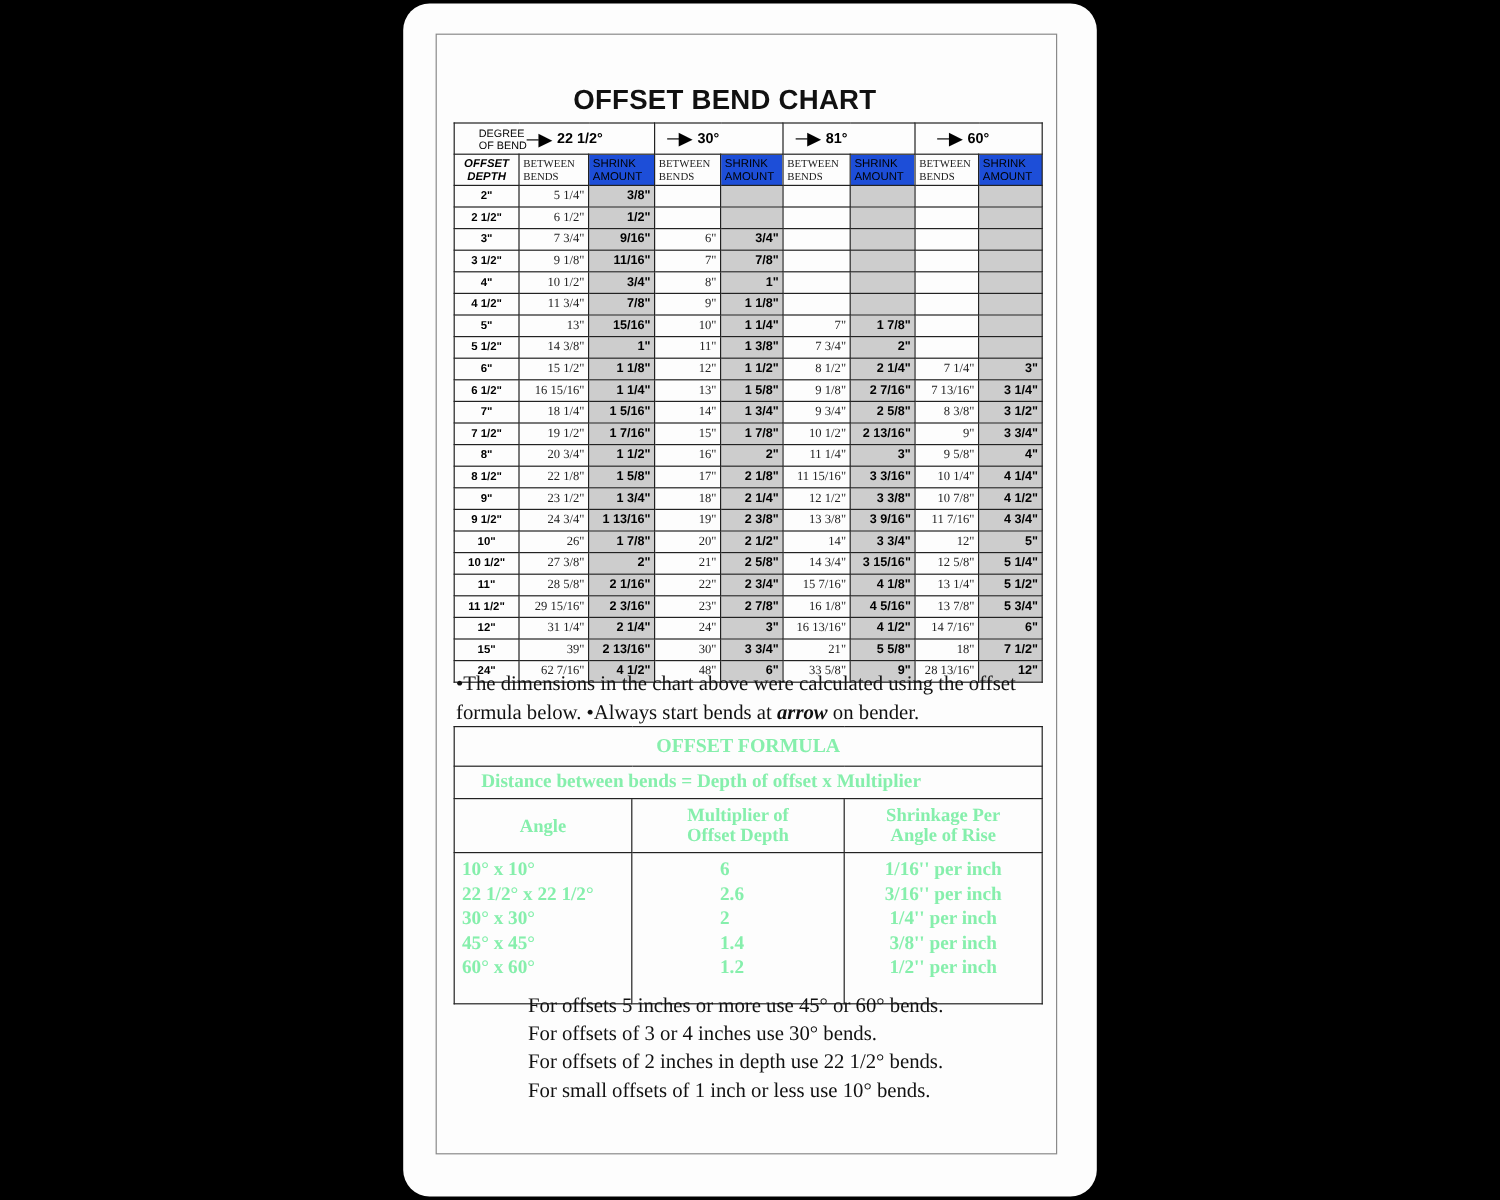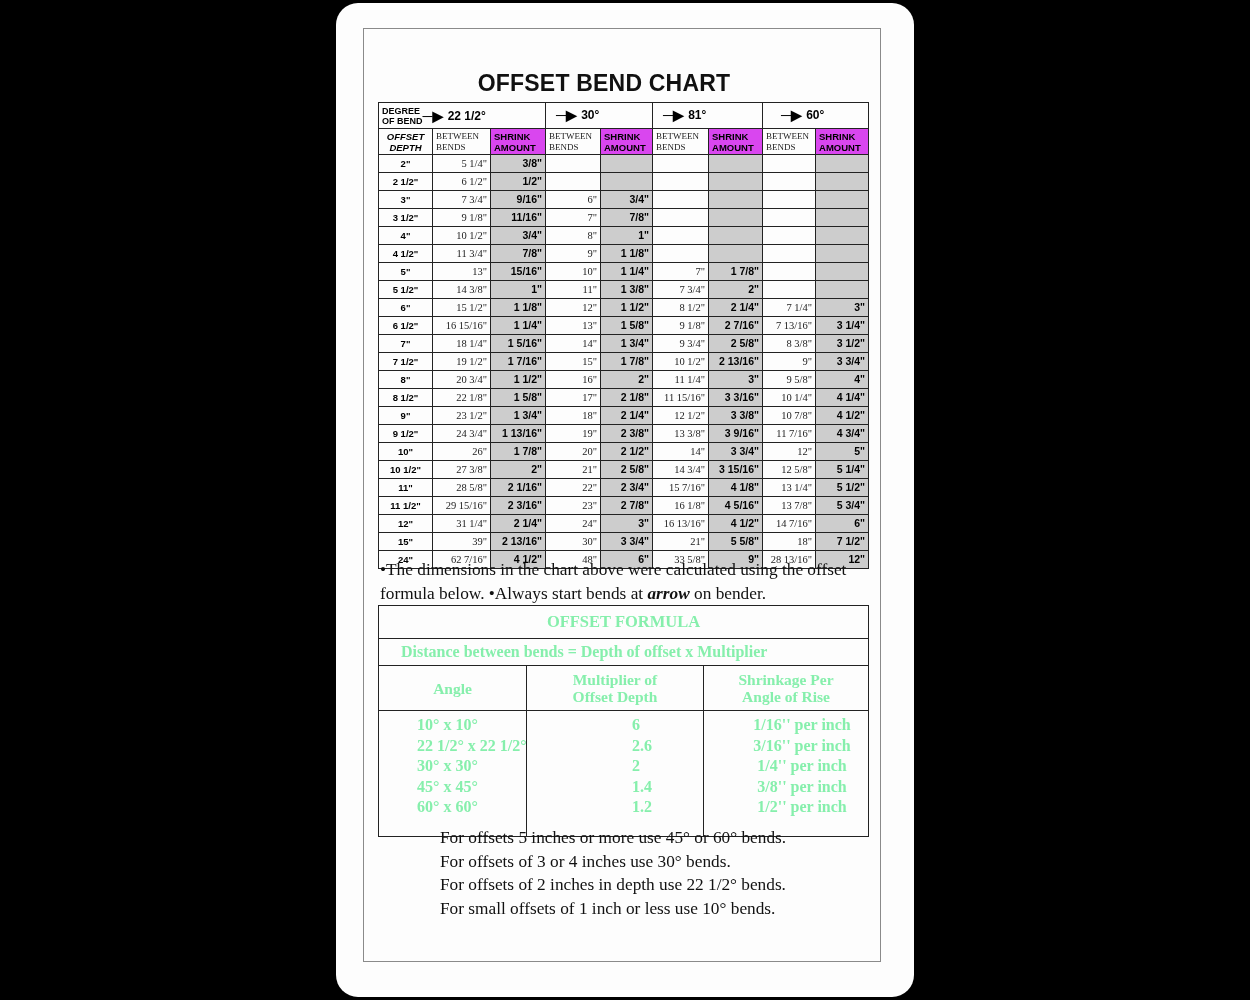--- a/index.html
+++ b/index.html
@@ -22,45 +22,45 @@
   }
   table.bend {
     position: absolute; left: 378px; top: 102px; border-collapse: collapse;
     table-layout: fixed; width: 490px;
   }
   table.bend td, table.bend th {
     border: 1px solid #222; padding: 0 3px; height: 17.3px; line-height: 17px;
     box-sizing: border-box; overflow: hidden; white-space: nowrap;
   }
   .deg-head { height: 26px !important; text-align: left; font-family: "Liberation Sans", sans-serif; }
-  .deg-label { font-size: 9px; font-weight: bold; line-height: 10px; display: inline-block; vertical-align: middle; }
+  .deg-label { font-size: 9px; font-weight: normal; line-height: 10px; display: inline-block; vertical-align: middle; margin-left: 17px; }
   .deg-arrow { font-size: 14px; font-weight: bold; vertical-align: middle; }
   .deg-val { font-size: 12px; font-weight: 900; vertical-align: middle; }
   .sub-head { height: 26px !important; line-height: 11px !important; vertical-align: middle; text-align: left; }
   .sub-bb { font-family: "Liberation Serif", serif; font-size: 9px; font-weight: normal; color: #222; }
-  .sub-sa { font-family: "Liberation Sans", sans-serif; font-size: 9.5px; font-weight: 700; background: #d946ef; }
+  .sub-sa { font-family: "Liberation Sans", sans-serif; font-size: 9.5px; font-weight: 400; background: #1d4ed8; }
   .sub-od { font-family: "Liberation Sans", sans-serif; font-size: 9.5px; font-weight: 900; font-style: italic; text-align: center; }
   td.depth { font-family: "Liberation Sans", sans-serif; font-weight: 900; font-size: 9.5px; text-align: center; }
   td.bb { font-family: "Liberation Serif", serif; font-size: 10.5px; text-align: right; color: #222; }
   td.sa { font-family: "Liberation Sans", sans-serif; font-weight: 900; font-size: 10.5px; text-align: right;
           background: #cdcdcd; }
   .note {
     position: absolute; left: 380px; top: 558px; width: 500px; font-size: 17.3px; line-height: 24px; color: #111;
   }
   .note em { font-weight: bold; font-style: italic; }
   table.formula {
     position: absolute; left: 378px; top: 605px; width: 490px; border-collapse: collapse; table-layout: fixed;
     font-family: "Liberation Serif", serif; color: #86efac;
   }
   table.formula td { border: 1.5px solid #222; box-sizing: border-box; }
   .f-title { text-align: center; font-weight: bold; font-size: 16.5px; height: 33px; }
   .f-eq { font-weight: bold; font-size: 16px; height: 27px; padding-left: 22px; }
   .f-colh { text-align: center; font-weight: bold; font-size: 15.5px; line-height: 17px; height: 45px; }
   .f-body { vertical-align: top; padding: 4px 0 18px 0; font-weight: bold; font-size: 16px; line-height: 20.5px; }
-  .f-body div { height: 20.5px; white-space: nowrap; margin-left: 32px; }
+  .f-body div { height: 20.5px; white-space: nowrap; }
   .f-angle { padding-left: 6px !important; }
   .f-mult div { padding-left: 73px; }
   .f-shrink div { text-align: center; }
   .tips {
     position: absolute; left: 440px; top: 826px; font-size: 17.3px; line-height: 23.6px; color: #111;
   }
 </style>
 </head>
 <body>
 

